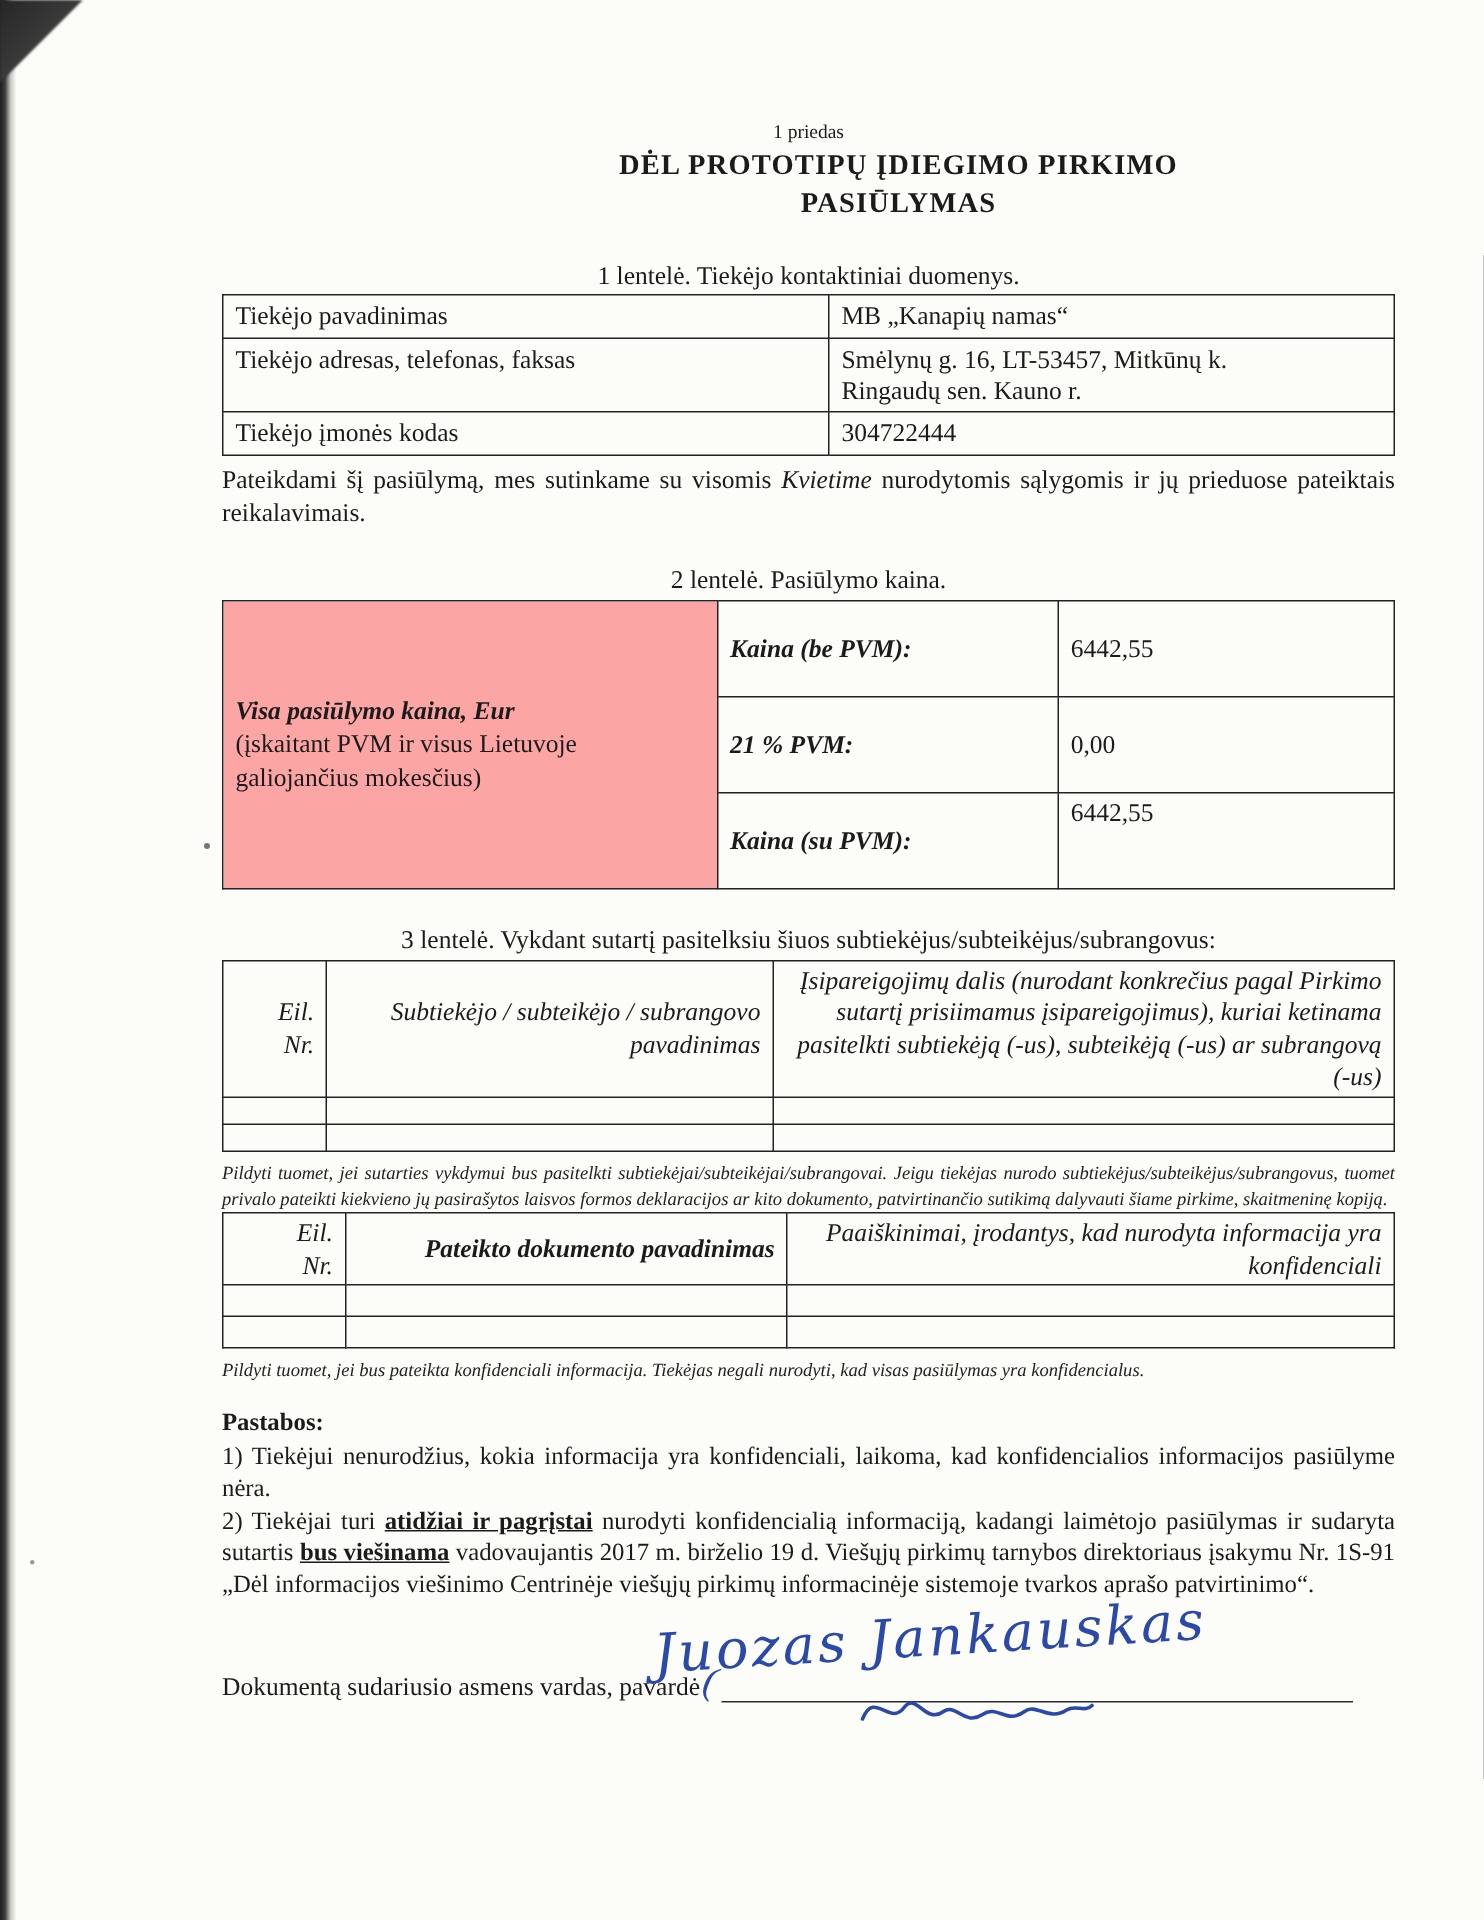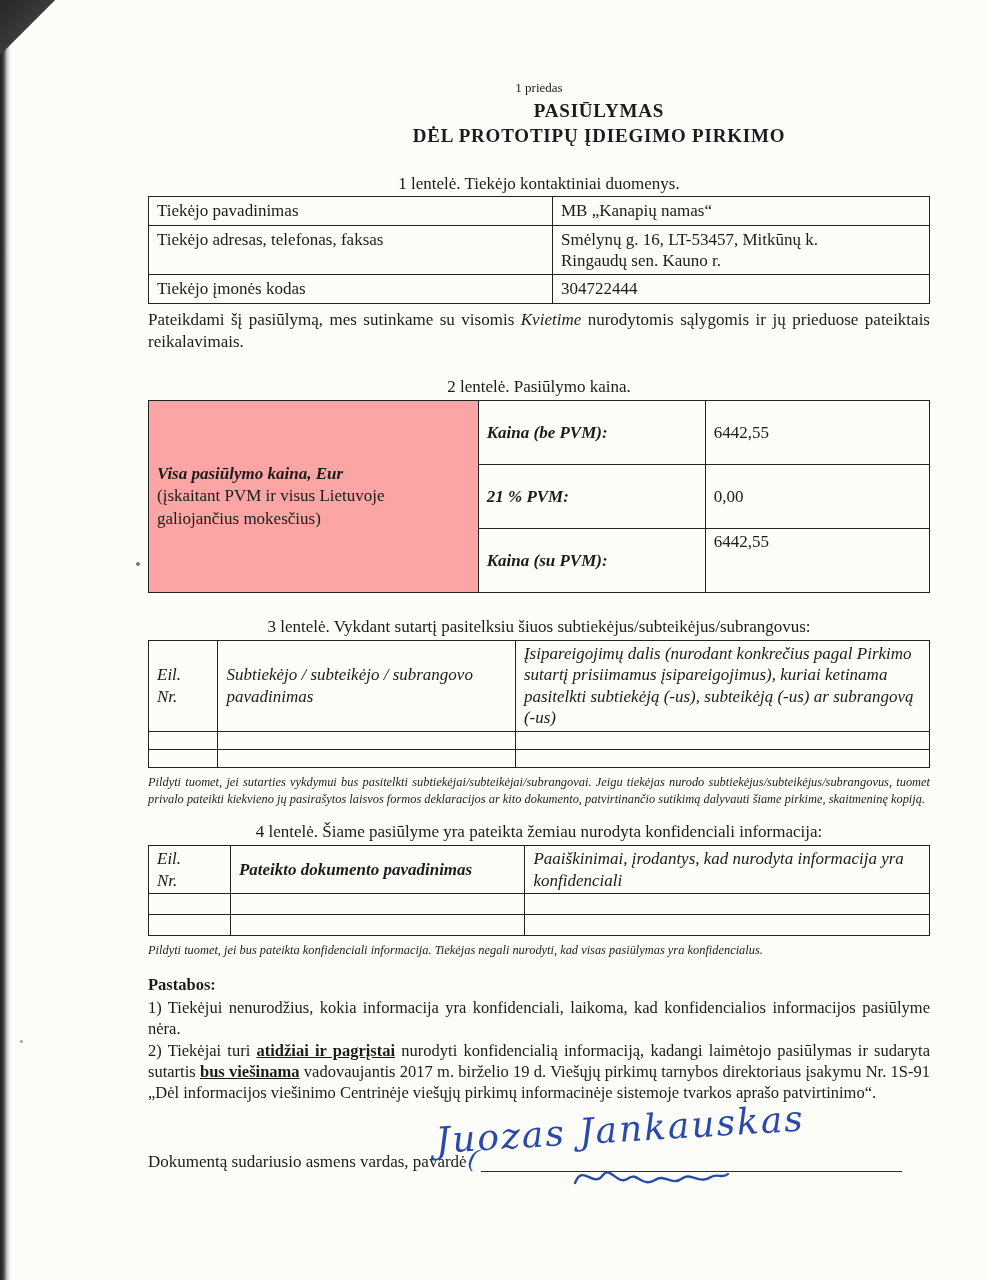--- a/index.html
+++ b/index.html
@@ -36,21 +36,21 @@
   .t1 .c-value{width:48.2%;}
   .t1 td{padding-top:3px;padding-bottom:3px;}
 
   .t2 .g{width:42.8%;background:#fca5a5;vertical-align:middle;line-height:1.3;}
   .t2 .lab{width:28.8%;font-weight:bold;font-style:italic;vertical-align:middle;}
   .t2 .val{width:28.4%;vertical-align:middle;}
   .t2 .val-top{vertical-align:top;}
   .t2 tr{height:64px;}
   .bi{font-weight:bold;font-style:italic;}
 
-  .t3 td,.t4 td{text-align:left;}
+  .t3 td,.t4 td{text-align:right;}
   .t3 .h,.t4 .h{font-style:italic;vertical-align:middle;}
   .t3 .c1{width:7.3%;}
   .t3 .c2{width:38.4%;}
   .t3 .c3{width:54.3%;}
   .t4 .c1{width:9%;}
   .t4 .c2{width:38%;}
   .t4 .c3{width:53%;}
   .boldhead{font-weight:bold;}
   .t3 .empty td{height:17px;padding:0 8px;}
   .t4 .empty td{height:20px;padding:0 8px;}
@@ -82,22 +82,22 @@
   <div class="edge-left"></div>
   <div class="corner-tl"></div>
   <div class="speck1"></div>
   <div class="speck2"></div>
 
   <div class="content">
 
     <div class="annex">1 priedas</div>
 
     <div class="title">
+      <div>DĖL PROTOTIPŲ ĮDIEGIMO PIRKIMO</div>
       <div>PASIŪLYMAS</div>
-      <div>DĖL PROTOTIPŲ ĮDIEGIMO PIRKIMO</div>
     </div>
 
 
     <p class="caption cap1">1 lentelė. Tiekėjo kontaktiniai duomenys.</p>
     <table class="t1">
       <tbody>
           <tr>
         <td class="c-label prelines">Tiekėjo pavadinimas</td>
         <td class="c-value prelines">MB „Kanapių namas“</td>
       </tr>
@@ -153,21 +153,20 @@
       </tr>
       <tr class="empty">
         <td></td>
         <td></td>
         <td></td>
       </tr>
     </tbody>
       </table>
     <p class="footnote">Pildyti tuomet, jei sutarties vykdymui bus pasitelkti subtiekėjai/subteikėjai/subrangovai. Jeigu tiekėjas nurodo subtiekėjus/subteikėjus/subrangovus, tuomet privalo pateikti kiekvieno jų pasirašytos laisvos formos deklaracijos ar kito dokumento, patvirtinančio sutikimą dalyvauti šiame pirkime, skaitmeninę kopiją.</p>
 
-    <p class="caption cap4">4 lentelė. Šiame pasiūlyme yra pateikta žemiau nurodyta konfidenciali informacija:</p>
     <table class="t4">
       <tbody>
           <tr>
         <td class="h c1 prelines">Eil.
 Nr.</td>
         <td class="h c2 boldhead">Pateikto dokumento pavadinimas</td>
         <td class="h c3">Paaiškinimai, įrodantys, kad nurodyta informacija yra konfidenciali</td>
       </tr>
       <tr class="empty">
         <td></td>

